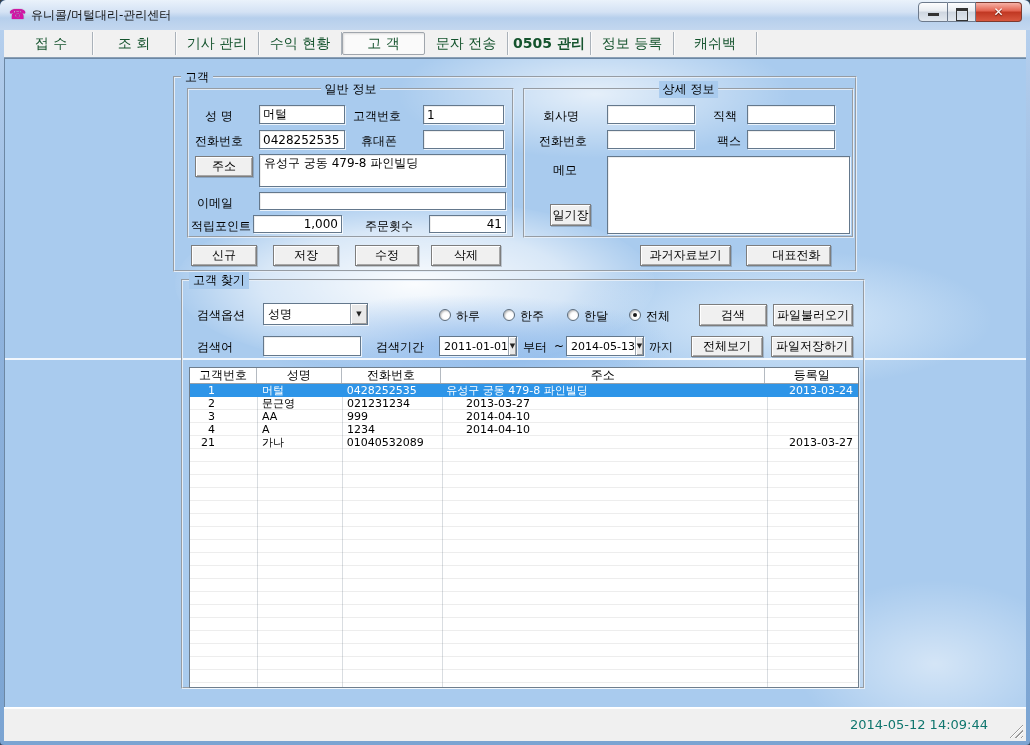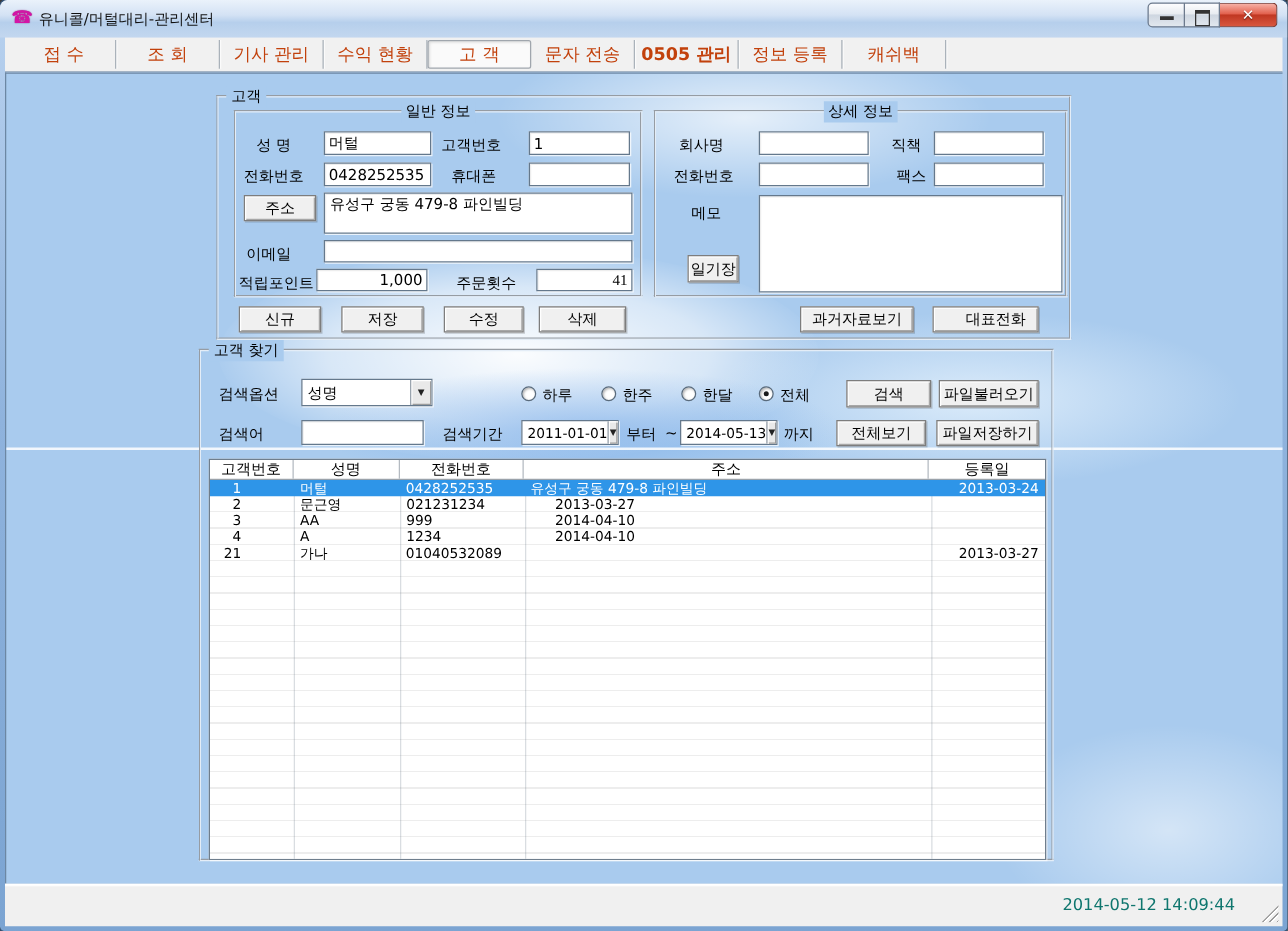--- a/index.html
+++ b/index.html
@@ -29,21 +29,21 @@
   .wbtn.min::after { content:""; position:absolute; left:9px; bottom:5px; width:11px; height:3px; background:#333; }
   .wbtn.max::after { content:""; position:absolute; left:8px; top:5px; width:10px; height:9px;
                      border:1px solid #333; border-top-width:3px; background:transparent; }
   .wbtn.close::after { content:"✕"; position:absolute; left:0; right:0; top:2px; text-align:center;
                      color:#fff; font-size:12px; font-weight:bold; text-shadow:0 1px 1px #5c170c; }
 
   
   .tabbar { position:absolute; left:4px; top:30px; width:1022px; height:28px;
             background:#f1f1f1; border-bottom:1px solid #8ba0b6; display:flex; align-items:stretch; padding:2px 0 2px 6px; }
   .tab { width:83px; display:flex; align-items:center; justify-content:center;
-         font-size:14px; color:#c2410c; white-space:nowrap; border-right:1px solid #aab2ba;
+         font-size:14px; color:#14532d; white-space:nowrap; border-right:1px solid #aab2ba;
          box-shadow:1px 0 0 #fbfbfb; cursor:default; }
   .tab.sel { background:#fafafa; border:1px solid #a0a6ad; border-radius:2px;
              box-shadow:inset 1px 1px 2px rgba(0,0,0,.12); }
   .tab.bold { font-weight:bold; }
 
   
   .client { position:absolute; left:4px; top:58px; width:1022px; height:649px;
             background:#a9cbee; border-top:1px solid #6c87a3; border-left:1px solid #6c87a3;
             overflow:hidden; }
   .bg { position:absolute; pointer-events:none; }
@@ -166,21 +166,21 @@
         <input class="tin" style="left: 70px; top: 40px; width: 86px; height: 19px;" value="0428252535">
         <span class="lbl" style="left:172px; top:43px;">휴대폰</span>
         <input class="tin" style="left: 234px; top: 40px; width: 81px; height: 19px;" value="">
         <button class="btn" style="left:6px; top:66px; width:58px; height:21px;">주소</button>
         <div class="mbox" style="left:70px; top:64px; width:247px; height:33px;">유성구 궁동 479-8 파인빌딩</div>
         <span class="lbl" style="left:8px; top:105px;">이메일</span>
         <input class="tin" style="left: 70px; top: 102px; width: 247px; height: 18px;" value="">
         <span class="lbl" style="left:2px; top:128px;">적립포인트</span>
         <input class="tin num" style="left: 64px; top: 125px; width: 89px; height: 18px;" value="1,000">
         <span class="lbl" style="left:176px; top:128px;">주문횟수</span>
-        <input class="tin num" style="left: 240px; top: 125px; width: 77px; height: 18px; font-family: Liberation Serif, serif;" value="41">
+        <input class="tin num" style="left: 240px; top: 125px; width: 77px; height: 18px;" value="41">
       </div>
 
       <button class="btn" style="left:16px; top:167px; width:66px; height:21px;">신규</button>
       <button class="btn" style="left:98px; top:167px; width:66px; height:21px;">저장</button>
       <button class="btn" style="left:180px; top:167px; width:64px; height:21px;">수정</button>
       <button class="btn" style="left:256px; top:167px; width:70px; height:21px;">삭제</button>
 
       <div class="gbox" style="left:348px; top:10px; width:331px; height:150px;">
         <span class="legend ctr">상세 정보</span>
         <span class="lbl" style="left:18px; top:18px;">회사명</span>
@@ -193,21 +193,21 @@
         <input class="tin" style="left: 222px; top: 40px; width: 88px; height: 19px;" value="">
         <span class="lbl" style="left:28px; top:72px;">메모</span>
         <div class="mbox" style="left:82px; top:66px; width:243px; height:78px;"></div>
         <button class="btn" style="left:25px; top:114px; width:41px; height:22px;">일기장</button>
       </div>
 
       <button class="btn" style="left:465px; top:167px; width:91px; height:21px;">과거자료보기</button>
       <button class="btn" style="left:571px; top:167px; width:85px; height:21px;padding-left:16px;">대표전화</button>
     </div>
 
-    <div class="gbox" style="left:154px; top:220px; width:684px; height:410px;">
+    <div class="gbox" style="left:176px; top:220px; width:684px; height:410px;">
       <span class="legend lft">고객 찾기</span>
 
       <span class="lbl" style="left:14px; top:26px;">검색옵션</span>
       <div class="combo" style="left:80px; top:22px; width:105px; height:22px;">
         <span class="combo-text">성명</span>
         <span class="combo-btn">▼</span>
       </div>
 
       <span class="radio" style="left:256px; top:28px;"></span>
       <span class="lbl" style="left:273px; top:27px;">하루</span>

